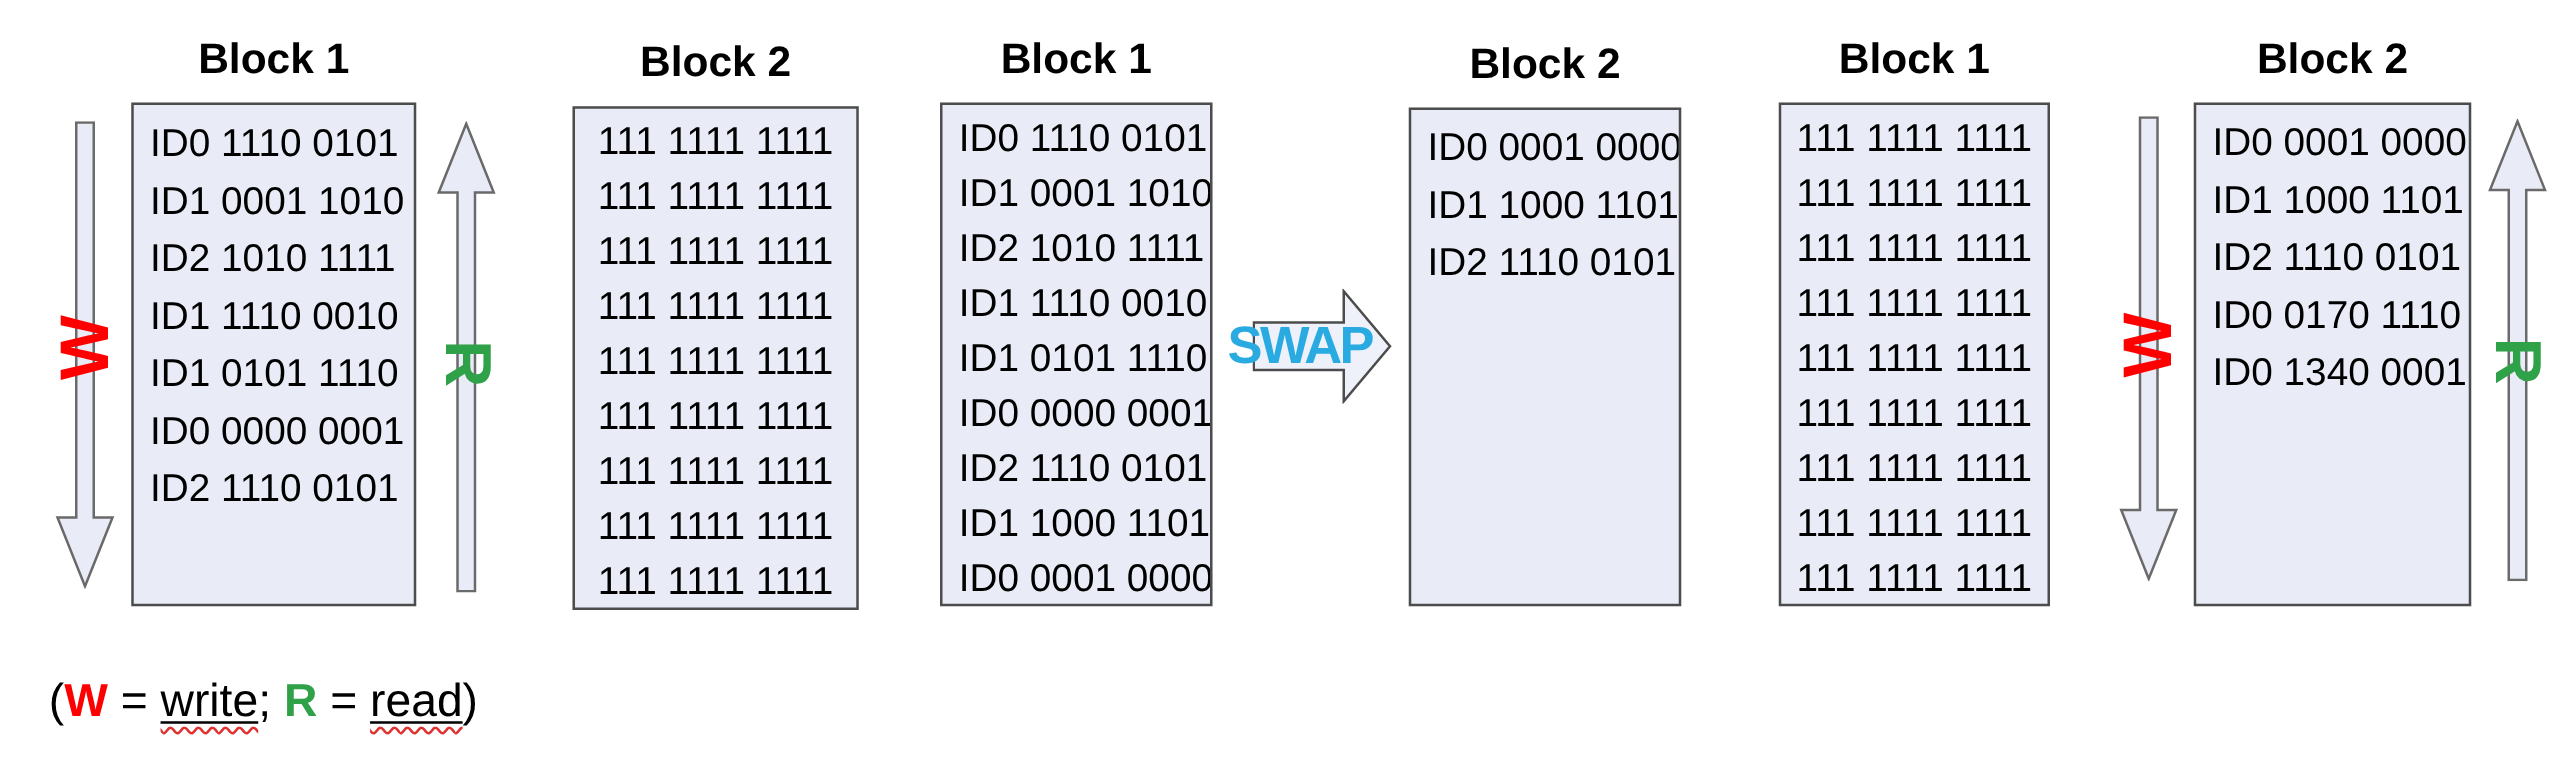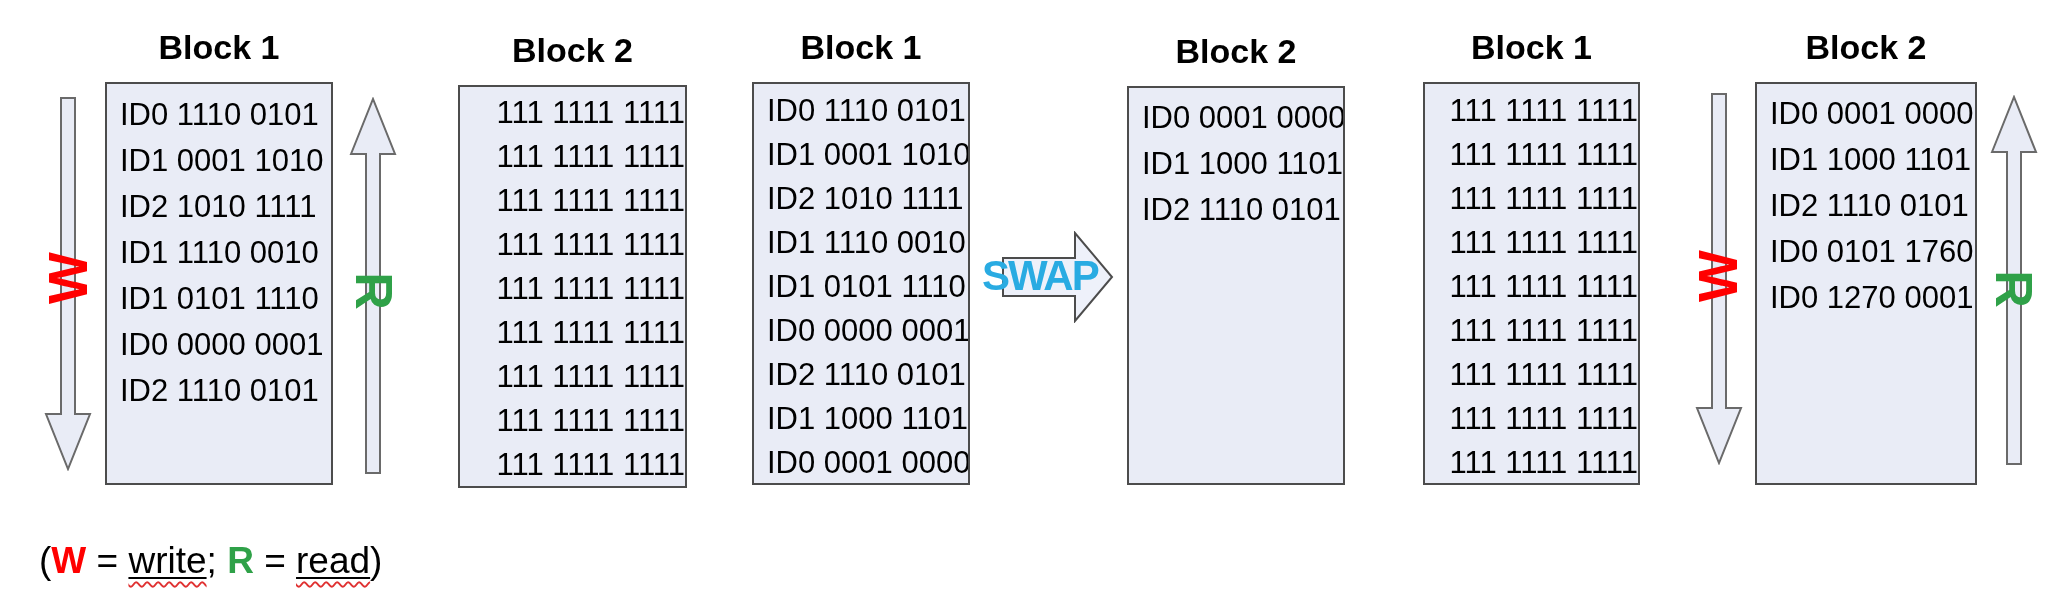--- a/index.html
+++ b/index.html
@@ -12,21 +12,21 @@
     position:absolute;top:-54px;left:-20px;right:-20px;text-align:center;
     font-size:34px;font-weight:bold;color:#000;letter-spacing:0px;white-space:nowrap;
   }
   .box{
     position:absolute;left:0;top:0;right:0;bottom:0;
     background:var(--block_fill);border:2px solid var(--block_border);
     box-sizing:border-box;overflow:hidden;
   }
   .rows{position:absolute;left:0;right:0;top:0;color:#000;font-size:31px;}
   .rows.left{text-align:left;padding-left:13px;}
-  .rows.center{text-align:right;border-radius:27px;}
+  .rows.center{text-align:center;border-radius:27px;}
   .row{white-space:pre;}
   .p1 .row{line-height:46px;} .p1 .rows{padding-top:8px;}
   .p2 .row{line-height:44px;} .p2 .rows{padding-top:4px;}
   .p3 .row{line-height:44px;} .p3 .rows{padding-top:5px;}
   .p4 .row{line-height:46px;} .p4 .rows{padding-top:7px;}
   .p5 .row{line-height:44px;} .p5 .rows{padding-top:5px;}
   .p6 .row{line-height:46px;} .p6 .rows{padding-top:7px;}
   .varrow{position:absolute;}
   .rot-letter{
     position:absolute;font-weight:bold;white-space:nowrap;line-height:1;
@@ -151,22 +151,22 @@
   </svg>
   <div class="rot-letter w-letter" style="left:1718px;top:276px;">W</div>
 
   <div class="panel p6" style="left:1755px;top:82px;width:222px;height:403px;">
     <div class="block-title">Block 2</div>
     <div class="box">
       <div class="rows left">
         <div class="row">ID0 0001 0000</div>
         <div class="row">ID1 1000 1101</div>
         <div class="row">ID2 1110 0101</div>
-        <div class="row">ID0 0101 1760</div>
-        <div class="row">ID0 1270 0001</div>
+        <div class="row">ID0 0170 1110</div>
+        <div class="row">ID0 1340 0001</div>
       </div>
     </div>
   </div>
 
   <svg class="varrow" style="left:1990px;top:95px;" width="48" height="370" viewBox="0 0 48 370">
     <polygon points="2,57 24,2 46,57 31,57 31,369 17,369 17,57" style="fill:var(--block_fill);stroke:#6a6a6a;stroke-width:2"></polygon>
   </svg>
   <div class="rot-letter r-letter" style="left:2014px;top:289px;">R</div>
 
   <div class="legend" style="left:39px;top:540px;"><span>(</span><span class="wl">W</span><span> = </span><span class="squiggle"><span class="solid-u">write</span></span><span>; </span><span class="rl">R</span><span> = </span><span class="squiggle"><span class="solid-u">read</span></span><span>)</span></div>

